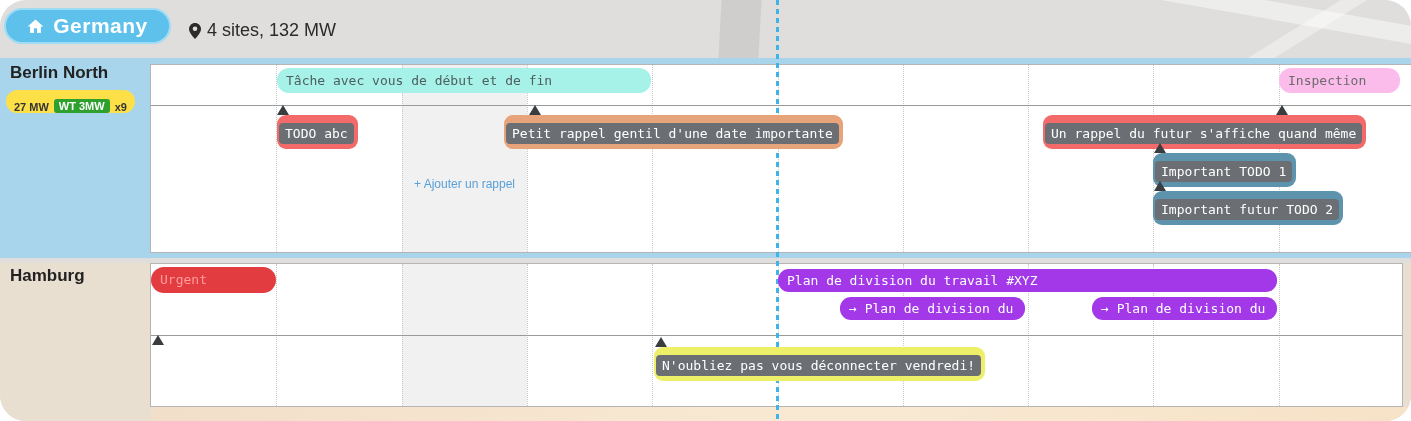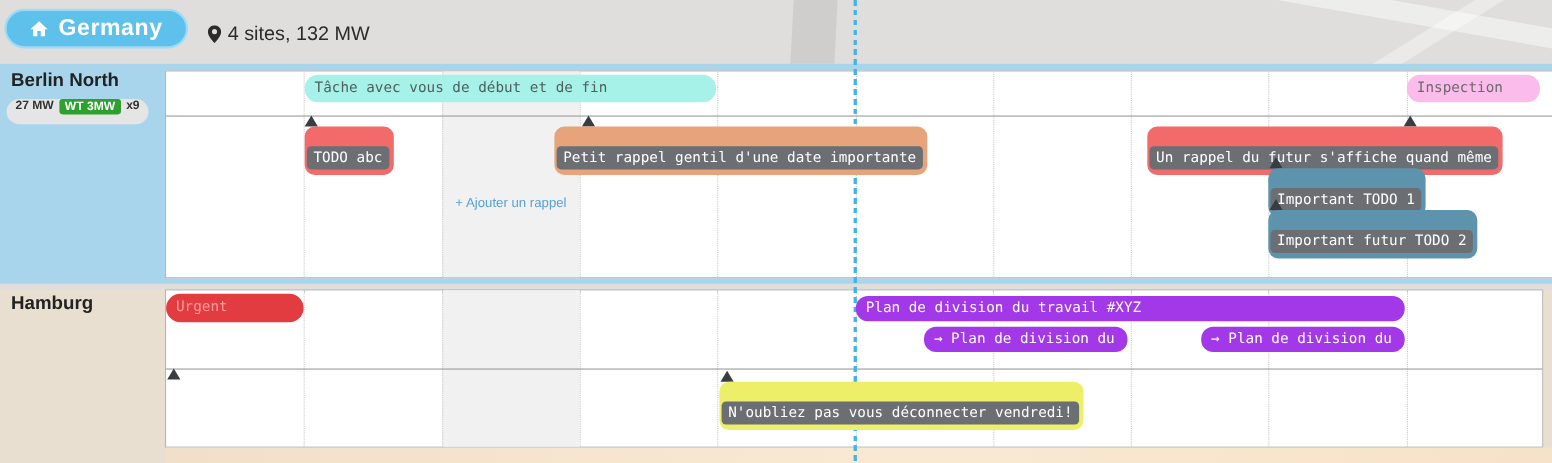--- a/index.html
+++ b/index.html
@@ -1,18 +1,18 @@
 <!DOCTYPE html>
 <html><head>
 <meta charset="utf-8">
 <style>
   html,body{margin:0;padding:0;}
   .screen{
     position:relative;width:1411px;height:421px;overflow:hidden;
-    background:#dfdedc;font-family:"Liberation Sans",sans-serif;
+    background:#dfdedc;font-family:"Liberation Sans",sans-serif;border-radius:26px;
   }
   
   .wm{position:absolute;z-index:0;pointer-events:none;}
   .wm-pole{left:720px;top:0;width:40px;height:58px;background:rgba(185,183,181,.40);transform:skewX(-3deg);}
   .wm-blade1{left:1020px;top:-6px;width:420px;height:18px;background:rgba(255,255,255,.45);transform:rotate(10deg);}
   .wm-blade2{left:1180px;top:8px;width:300px;height:14px;background:rgba(255,255,255,.38);transform:rotate(-32deg);}
   .wm-blade3{left:250px;top:404px;width:150px;height:5px;background:rgba(110,110,150,.14);transform:rotate(38deg);}
   .wm-blade4{left:460px;top:410px;width:170px;height:5px;background:rgba(110,110,150,.12);transform:rotate(-24deg);}
 
   
@@ -24,22 +24,22 @@
   }
   .loc{position:absolute;left:189px;top:20px;z-index:2;display:flex;align-items:center;gap:6px;}
   .loc-text{font-size:18px;color:#2b2b2b;}
 
   
   .section{position:absolute;left:0;width:1411px;z-index:1;}
   .sec-berlin{top:58px;height:200px;}
   .sec-hamburg{top:263px;height:158px;}
   .site-name{position:absolute;left:10px;font-size:17px;font-weight:bold;color:#222;}
   .cap-pill{
-    position:absolute;left:6px;top:32px;height:23px;background:#e5e5e5;border-radius:12px;
-    display:inline-flex;align-items:flex-start;gap:5px;padding:0 8px;font-size:11px;color:#333;font-weight:bold;
+    position:absolute;left:6px;top:32px;height:23px;background:#fde047;border-radius:12px;
+    display:inline-flex;align-items:flex-end;gap:5px;padding:0 8px;font-size:11px;color:#333;font-weight:bold;
   }
   .wt-badge{background:#2da02d;color:#fff;border-radius:3px;padding:1px 5px;font-size:11px;font-weight:bold;}
 
   .panel{position:absolute;background:#fff;border:1px solid #b5b5b5;box-sizing:border-box;}
   .panel-berlin{left:150px;top:6px;width:1386px;height:189px;}
   .panel-hamburg{left:150px;top:0;width:1253px;height:144px;}
   .col{position:absolute;top:0;bottom:0;width:0;border-left:1px dotted #c9c9c9;}
   .day-shade{position:absolute;top:0;bottom:0;left:251px;width:125px;background:#f1f1f1;}
   .hsep{position:absolute;left:0;right:0;height:0;border-top:1px solid #9a9a9a;}
   .add-link{position:absolute;left:251px;width:125px;top:112px;text-align:center;font-size:12px;color:#58a0d7;cursor:pointer;}
@@ -47,21 +47,21 @@
   .peach{position:absolute;left:151px;top:407px;width:1260px;height:14px;z-index:1;
     background:linear-gradient(to right,#f2dfc9,#f9e9d3 55%,#f6e2c7);}
 
   
   .bar{
     position:absolute;z-index:6;border-radius:12px;box-sizing:border-box;
     font-family:"DejaVu Sans Mono","Liberation Mono",monospace;font-size:13px;
     white-space:nowrap;padding:0 9px;overflow:hidden;cursor:pointer;
   }
   .reminder{
-    position:absolute;z-index:6;border-radius:9px;padding:18px 4px 5px 2px;cursor:pointer;
+    position:absolute;z-index:6;border-radius:9px;padding:8px 4px 5px 2px;cursor:pointer;
   }
   .reminder-inner{
     display:block;border-radius:4px;color:#fff;line-height:21px;padding:0 6px;
     font-family:"DejaVu Sans Mono","Liberation Mono",monospace;font-size:13px;white-space:nowrap;
   }
   .tri{
     position:absolute;z-index:6;width:0;height:0;
     border-left:6px solid transparent;border-right:6px solid transparent;border-bottom:10px solid #393d40;
   }
   .today-line{

